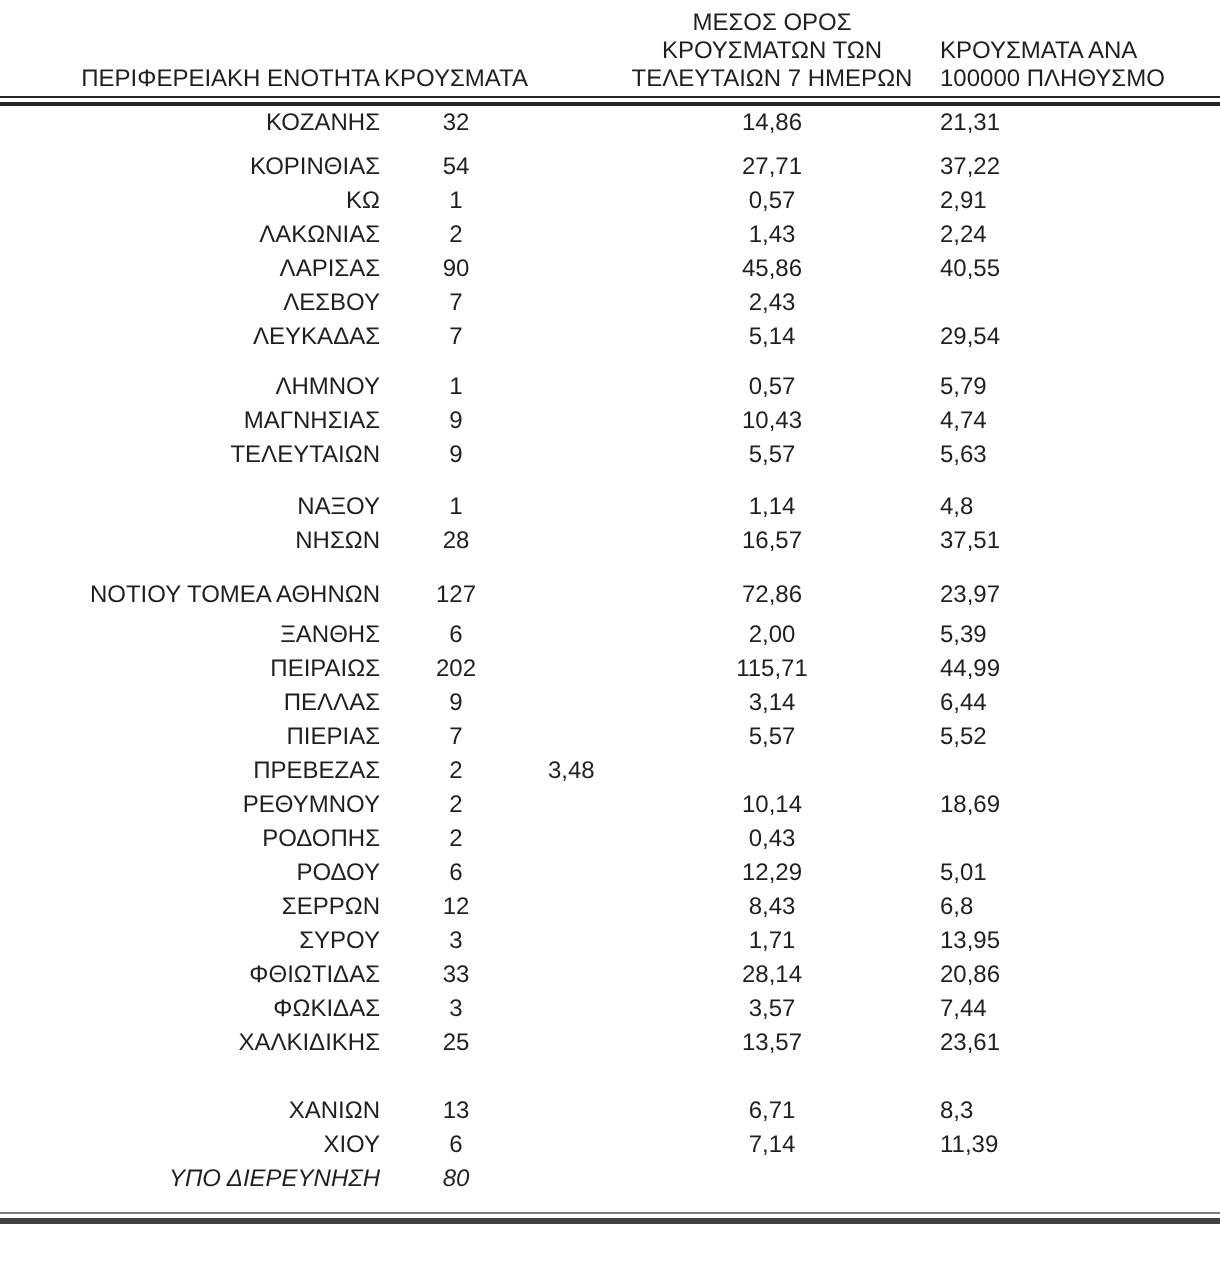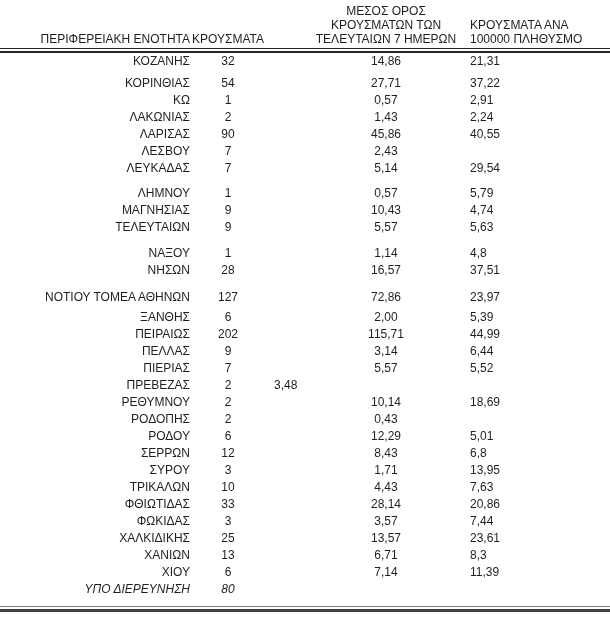--- a/index.html
+++ b/index.html
@@ -30,21 +30,21 @@
     border-top: 1px solid #262626;
     border-bottom: 2px solid #262626;
   }
   .tbody { display: block; }
   .group { display: block; }
   .group:nth-child(2) { margin-top: 5px; }
   .group:nth-child(3) { margin-top: 8px; }
   .group:nth-child(4) { margin-top: 9px; }
   .group:nth-child(5) { margin-top: 10px; }
   .group:nth-child(6) { margin-top: 3px; }
-  .group:nth-child(7) { }
+  .group:nth-child(7) { margin-top: 17px; }
   .row {
     display: flex;
     height: 17px;
     line-height: 17px;
   }
   .row .cell { white-space: nowrap; overflow: visible; }
   .row.italic { font-style: italic; }
   .bottom-rule {
     margin-top: 8px;
     height: 2px;
@@ -218,26 +218,20 @@
     <span class="cell c3">8,43</span>
     <span class="cell c4">6,8</span>
   </div>
         <div class="row">
     <span class="cell c1">ΣΥΡΟΥ</span>
     <span class="cell c2">3</span>
     <span class="cell c3">1,71</span>
     <span class="cell c4">13,95</span>
   </div>
         <div class="row">
-    <span class="cell c1">ΤΡΙΚΑΛΩΝ</span>
-    <span class="cell c2">10</span>
-    <span class="cell c3">4,43</span>
-    <span class="cell c4">7,63</span>
-  </div>
-        <div class="row">
     <span class="cell c1">ΦΘΙΩΤΙΔΑΣ</span>
     <span class="cell c2">33</span>
     <span class="cell c3">28,14</span>
     <span class="cell c4">20,86</span>
   </div>
         <div class="row">
     <span class="cell c1">ΦΩΚΙΔΑΣ</span>
     <span class="cell c2">3</span>
     <span class="cell c3">3,57</span>
     <span class="cell c4">7,44</span>

